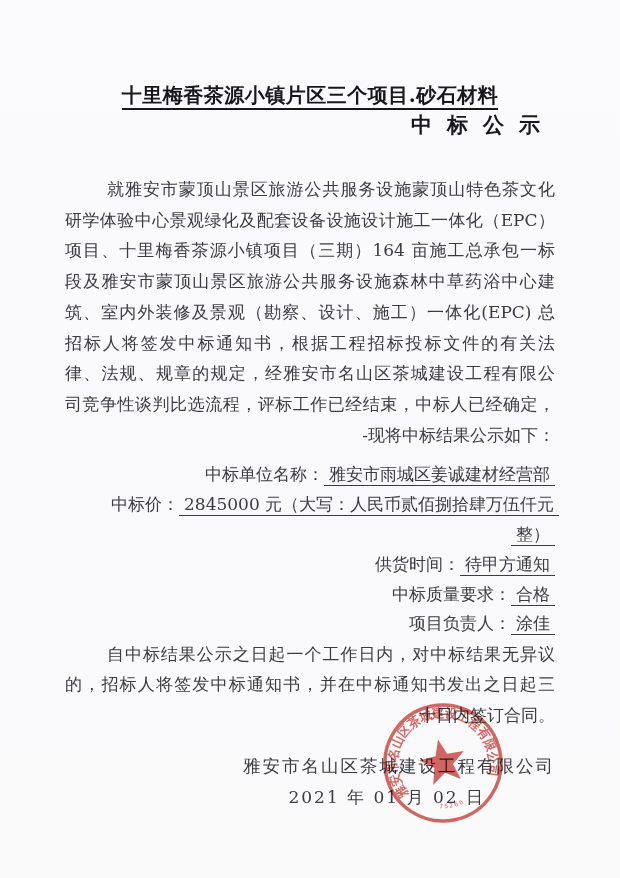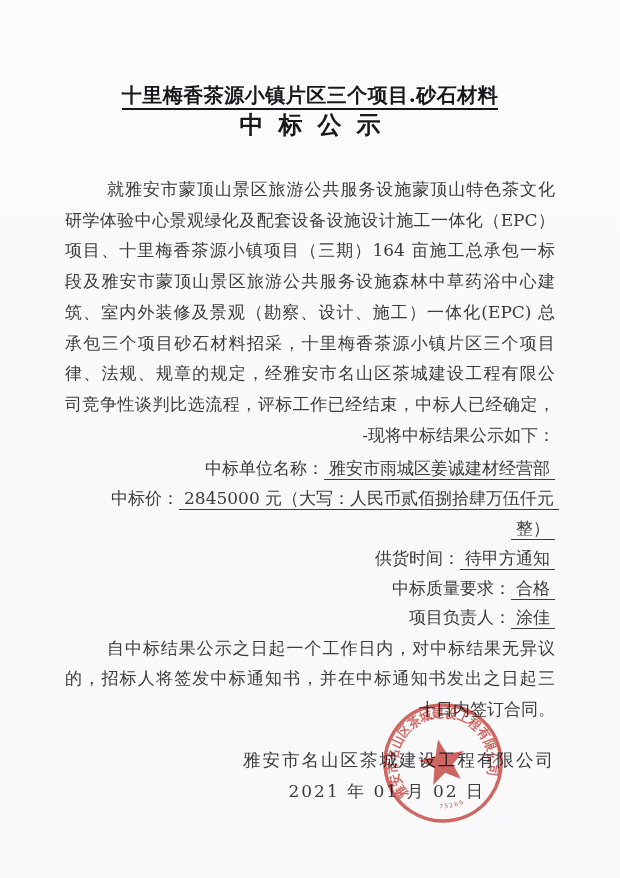--- a/index.html
+++ b/index.html
@@ -8,29 +8,29 @@
     width:620px; height:878px;
     background:linear-gradient(180deg,#fbfbfd 0%,#f9f9fb 60%,#fafafb 100%);
     font-family:"DejaVu Serif","Liberation Serif",serif;
     color:#3b3b40;
     overflow:hidden;
   }
   .content { position:absolute; left:65px; top:82px; width:490px; }
   .t1 { text-align:center; font-size:20px; font-weight:bold; color:#17171c;
         line-height:26px; letter-spacing:0.5px; }
   .t1 .u { border-bottom:2px solid #17171c; padding-bottom:1px; }
-  .t2 { text-align:center; font-size:24px; font-weight:bold; color:#17171c;
+  .t2 { text-align:right; font-size:21px; font-weight:bold; color:#17171c;
         line-height:34px; letter-spacing:15px; text-indent:15px; }
   .body { margin-top:32px; font-size:17px; }
   .bl { line-height:30.7px; white-space:nowrap;text-align:right; }
   .j  { white-space:normal; text-align:justify; text-align-last:justify; }
   .ind { text-indent:42px; }
   .row { padding-left:46px; line-height:29.5px; }
   .uv { border-bottom:1px solid #3b3b40; padding:0 5px 1px 5px; }
-  .gap { margin-top:4px; }
+  .gap { margin-top:10px; }
   .sig { margin-top:20px; }
   .sig-company { line-height:31px; font-size:17.5px; text-align:right; letter-spacing:2px; }
   .sig-date { line-height:31px; font-size:17px; text-align:right; padding-right:70px; letter-spacing:2px; }
   .seal { position:absolute; left:356px; top:676px; width:174px; height:174px;
           opacity:0.8; mix-blend-mode:multiply; transform:rotate(-12deg); }
 </style>
 </head>
 <body>
 
 <div class="page">
@@ -40,21 +40,21 @@
       <span class="u">十里梅香茶源小镇片区三个项目.砂石材料</span>
     </div>
     <div class="t2">中标公示</div>
 
     <div class="body">
       <div class="bl j ind">就雅安市蒙顶山景区旅游公共服务设施蒙顶山特色茶文化</div>
       <div class="bl j">研学体验中心景观绿化及配套设备设施设计施工一体化（EPC）</div>
       <div class="bl j">项目、十里梅香茶源小镇项目（三期）164 亩施工总承包一标</div>
       <div class="bl j">段及雅安市蒙顶山景区旅游公共服务设施森林中草药浴中心建</div>
       <div class="bl j">筑、室内外装修及景观（勘察、设计、施工）一体化(EPC) 总</div>
-      <div class="bl j">承包三个项目砂石材料招采，十里梅香茶源小镇片区三个项目</div>
+      <div class="bl j">招标人将签发中标通知书，根据工程招标投标文件的有关法</div>
       <div class="bl j">律、法规、规章的规定，经雅安市名山区茶城建设工程有限公</div>
       <div class="bl j">司竞争性谈判比选流程，评标工作已经结束，中标人已经确定，</div>
       <div class="bl">-现将中标结果公示如下：</div>
 
       <div class="bl row gap">
         <span>中标单位名称：</span><span class="uv">雅安市雨城区姜诚建材经营部</span>
       </div>
       <div class="bl row">
         <span>中标价：</span><span class="uv">2845000 元（大写：人民币贰佰捌拾肆万伍仟元</span>
       </div>

